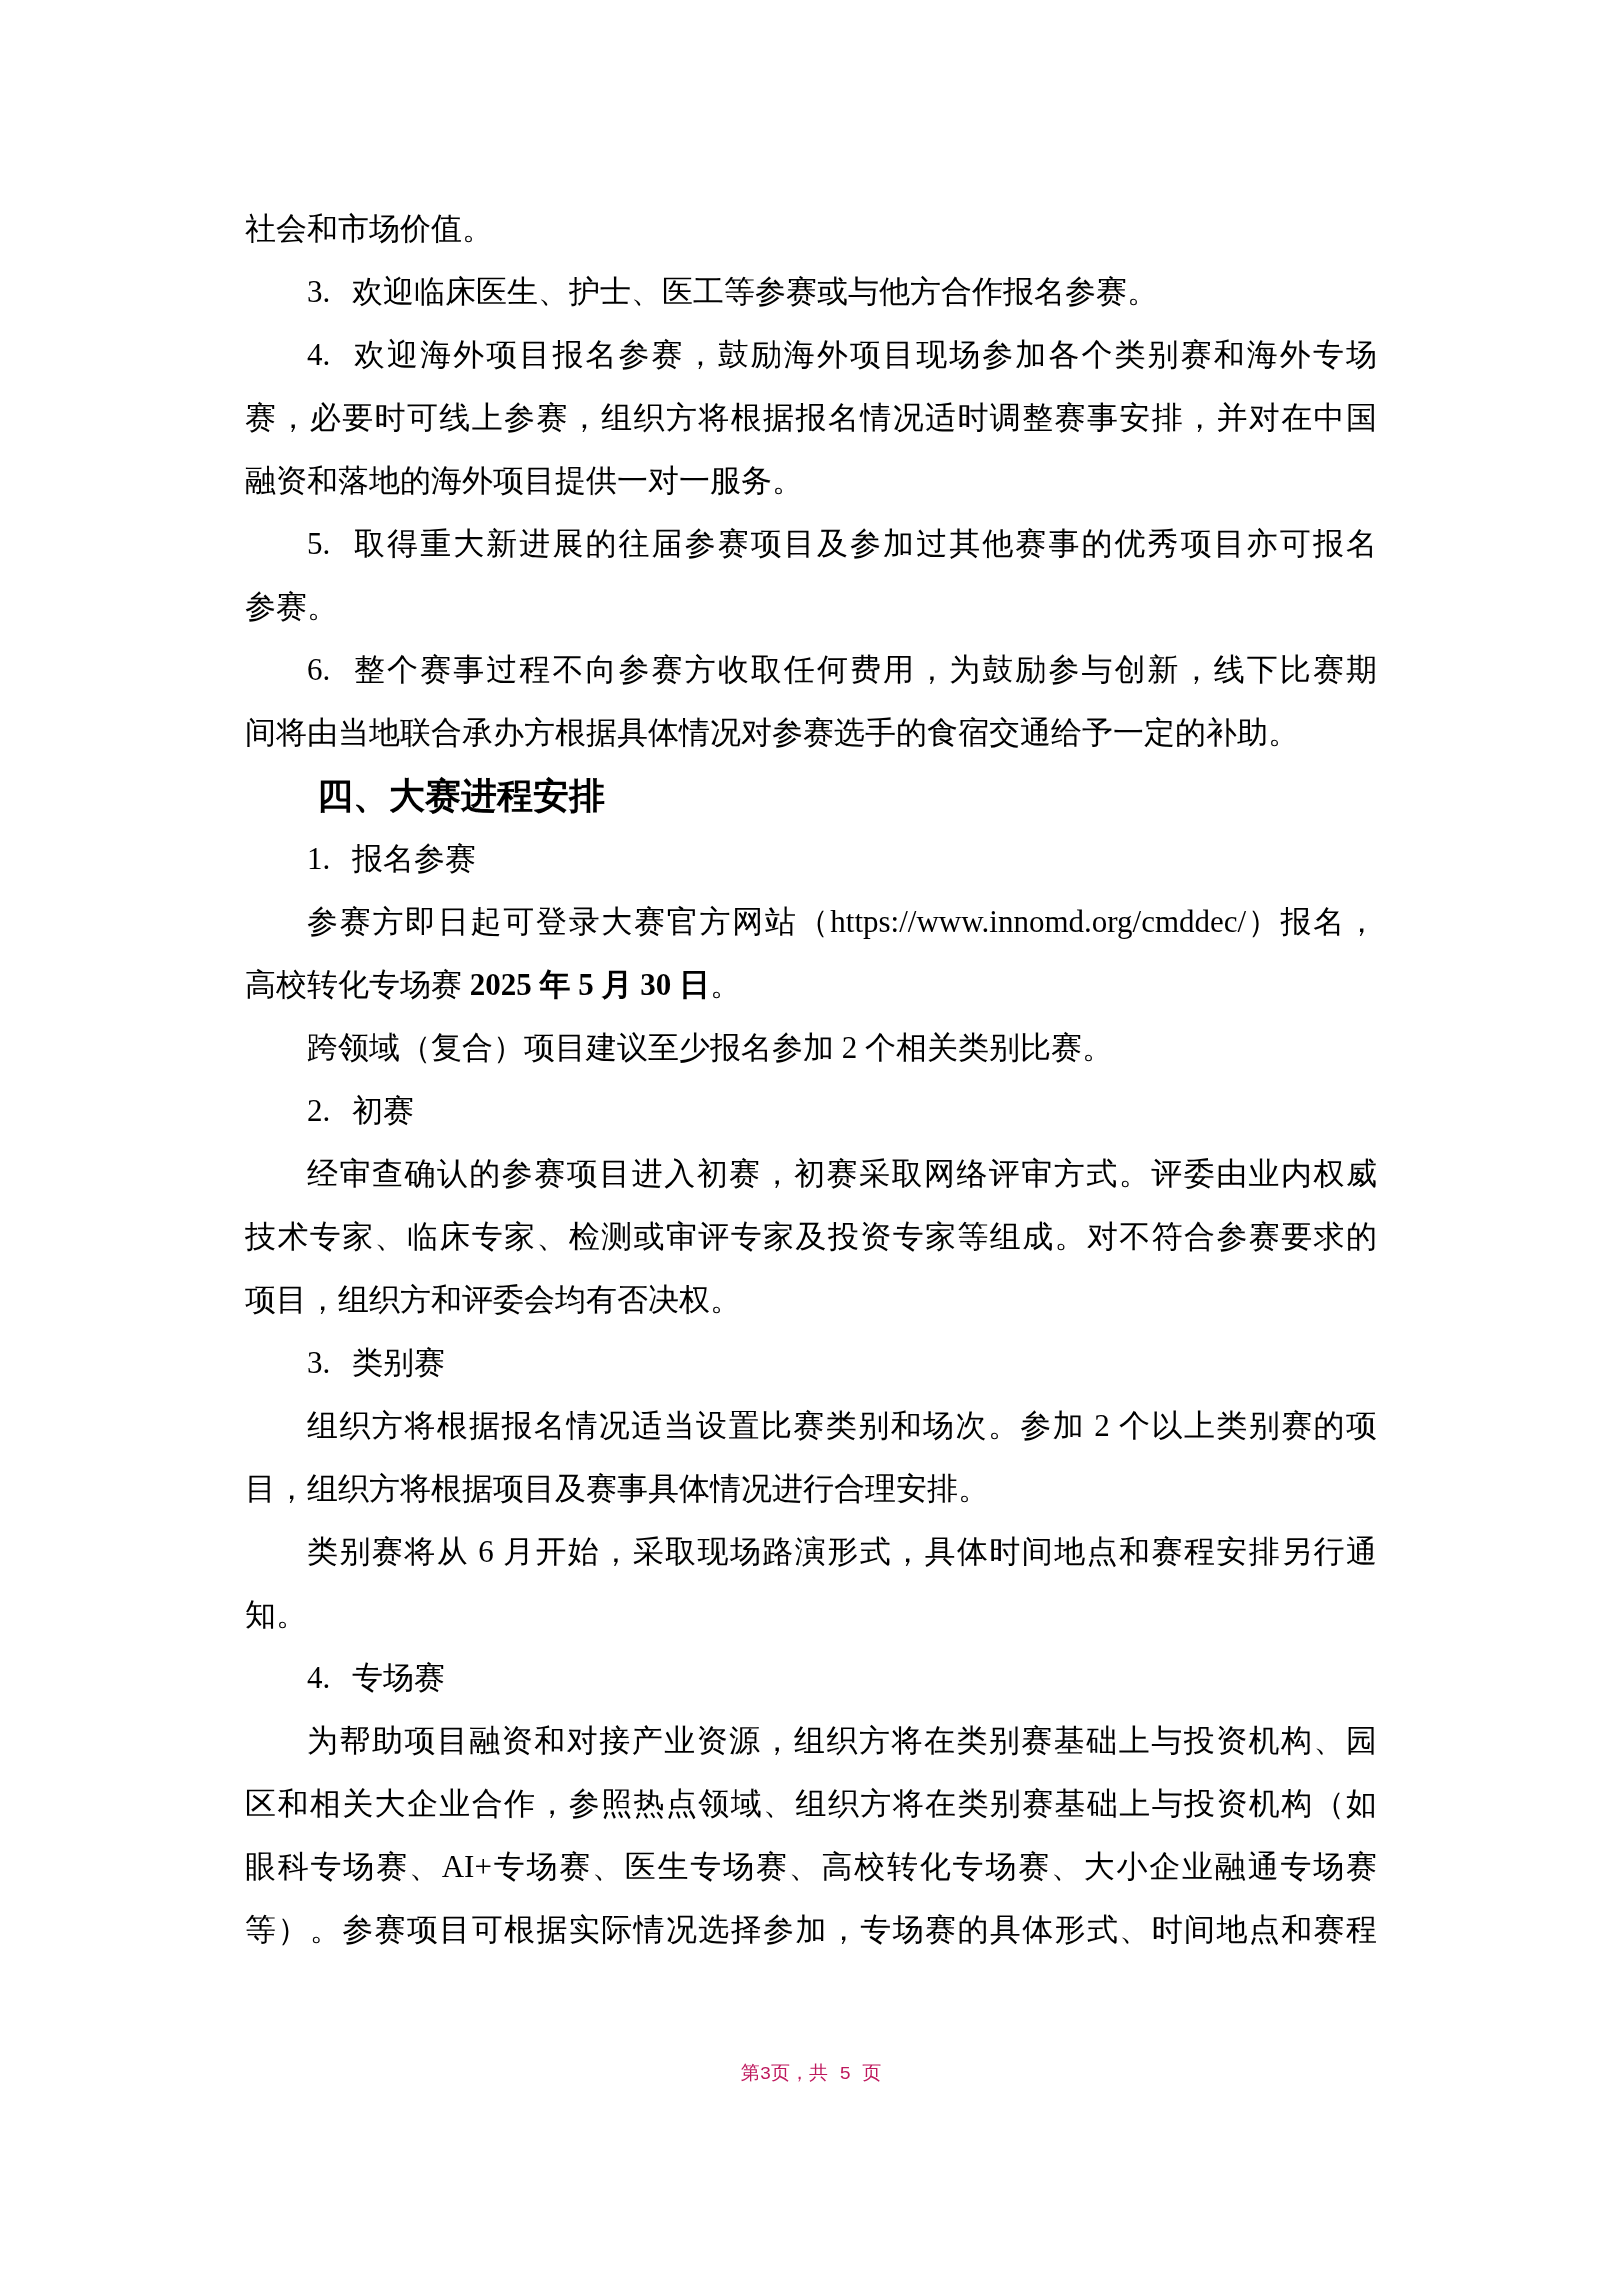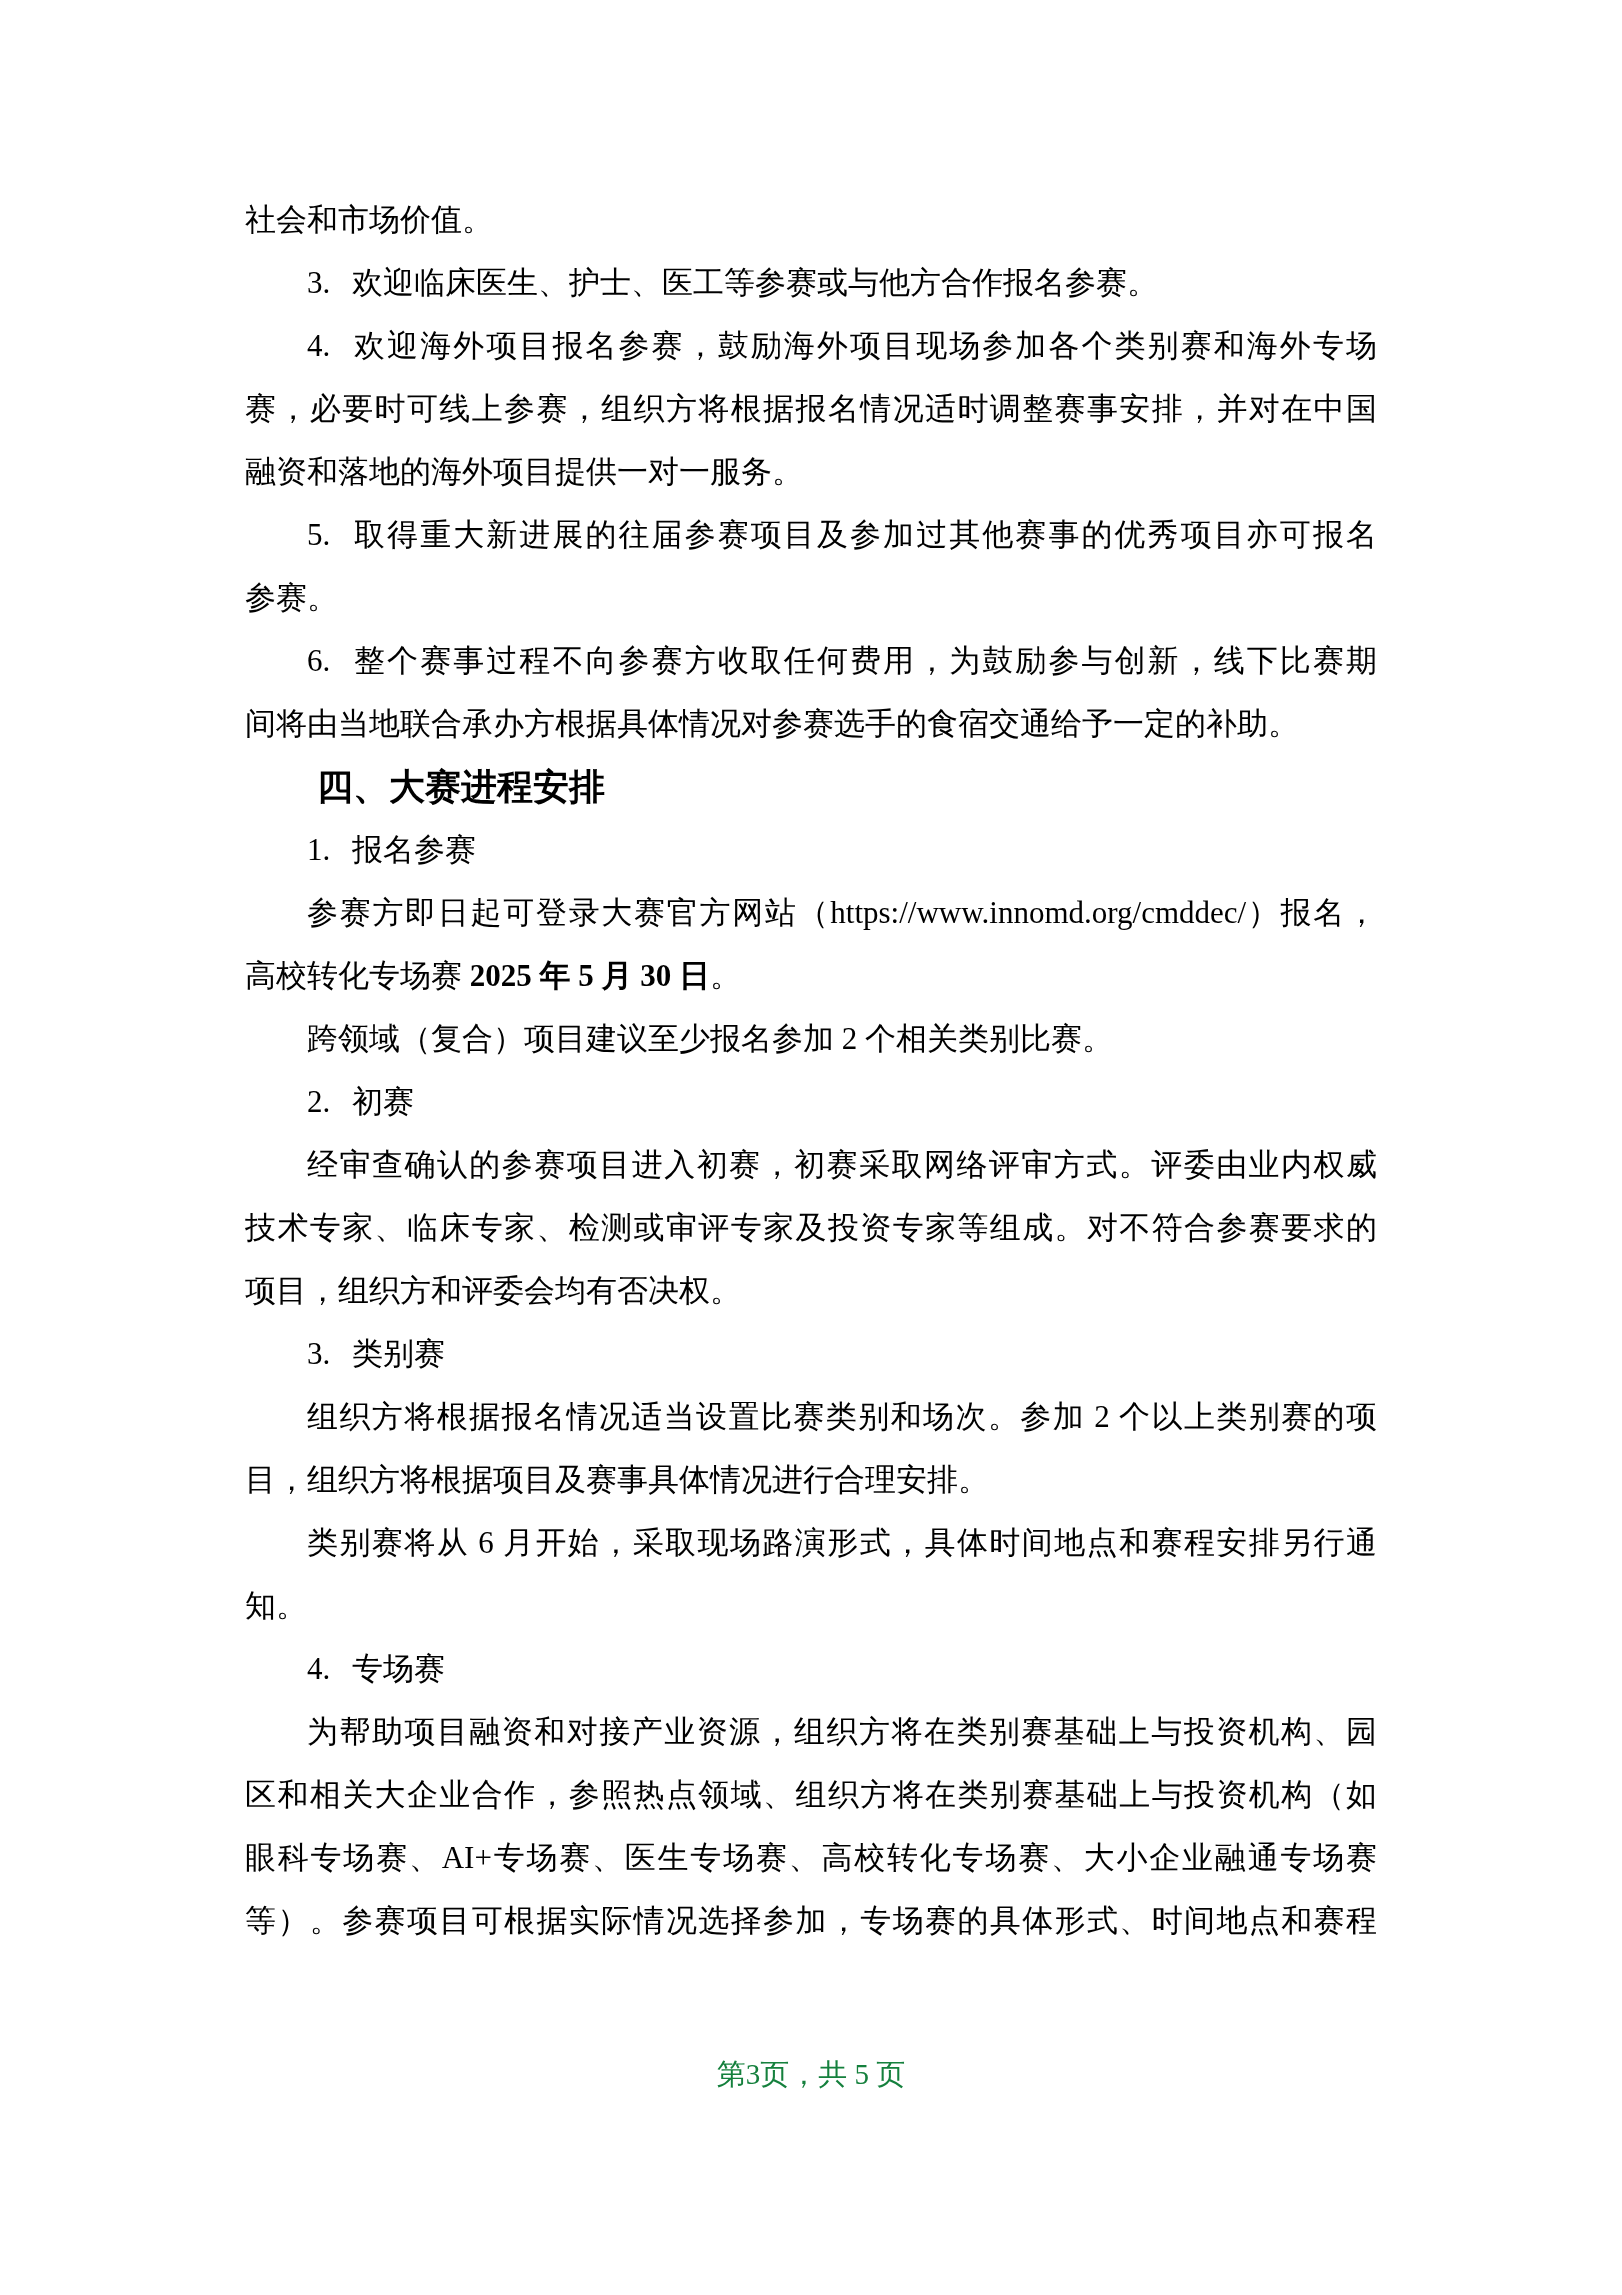--- a/index.html
+++ b/index.html
@@ -13,21 +13,21 @@
     width: 1623px;
     height: 2295px;
     background: #ffffff;
     color: #000000;
     font-family: "Liberation Serif", "DejaVu Serif", serif;
     overflow: hidden;
   }
   .content {
     position: absolute;
     left: 245px;
-    top: 188px;
+    top: 197px;
     width: 1132px;
   }
   .line {
     font-size: 31px;
     line-height: 63px;
     height: 63px;
     text-align: left;
     color: #000000;
   }
   .line.just {
@@ -47,23 +47,24 @@
   }
   .bold {
     font-weight: bold;
   }
   .footer {
     position: absolute;
     left: 245px;
     top: 2055px;
     width: 1132px;
     text-align: center;
-    font-size: 29px;
+    font-size: 19px;
     line-height: 39px;
-    color: #15803d;
+    color: #be185d;
+    font-family: Liberation Mono, monospace;
   }
 </style>
 </head>
 <body>
 
 <div class="page">
   <div class="content">
       <div class="line">社会和市场价值。</div>
       <div class="line indent"><span class="num">3.</span>欢迎临床医生、护士、医工等参赛或与他方合作报名参赛。</div>
       <div class="line indent just"><span class="num">4.</span>欢迎海外项目报名参赛，鼓励海外项目现场参加各个类别赛和海外专场</div>

